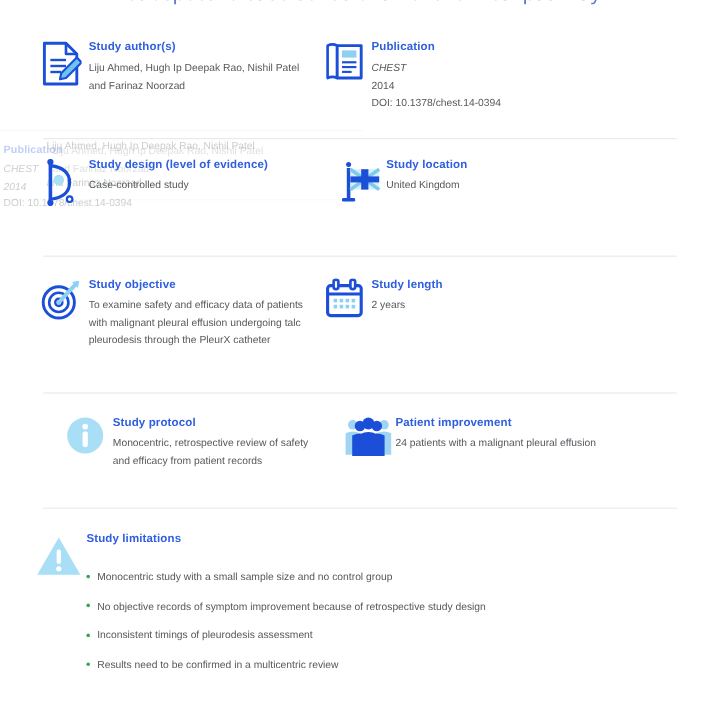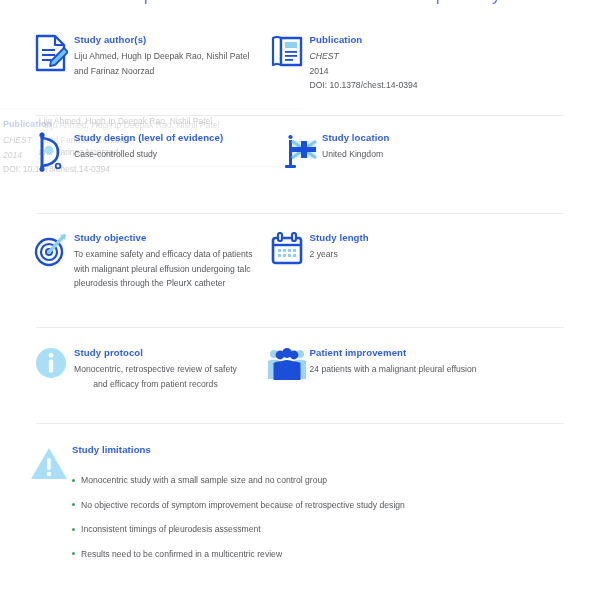--- a/index.html
+++ b/index.html
@@ -313,33 +313,33 @@
       </div>
       <div class="txt">
         <p class="f-head">Study length</p>
         <p class="f-body">2 years</p>
       </div>
     </div>
   </div>
 
   <div class="divider" style="top:327px;"></div>
 
-  <div class="row" style="top:345px;">
+  <div class="row" style="top:345px;padding-left:20px;">
 
     <div class="col col-left">
       <div class="icon-box">
         <svg width="32" height="32" viewBox="0 0 32 32">
           <circle cx="16" cy="16" r="15" fill="#a9def7"></circle>
           <circle cx="16" cy="8.5" r="2.4" fill="#ffffff"></circle>
           <rect x="13.8" y="12.5" width="4.4" height="13" rx="1.6" fill="#ffffff"></rect>
         </svg>
       </div>
       <div class="txt">
         <p class="f-head">Study protocol</p>
-        <p class="f-body" style="max-width:215px;text-align:center;">
+        <p class="f-body" style="max-width:215px;">
           <span style="display: block;">Monocentric, retrospective review of safety</span>
           <span style="display: block;">and efficacy from patient records</span>
         </p>
       </div>
     </div>
 
     <div class="col col-right">
       <div class="icon-box">
         <svg width="40" height="34" viewBox="0 0 40 34">
           <g fill="#9fd4f2">

